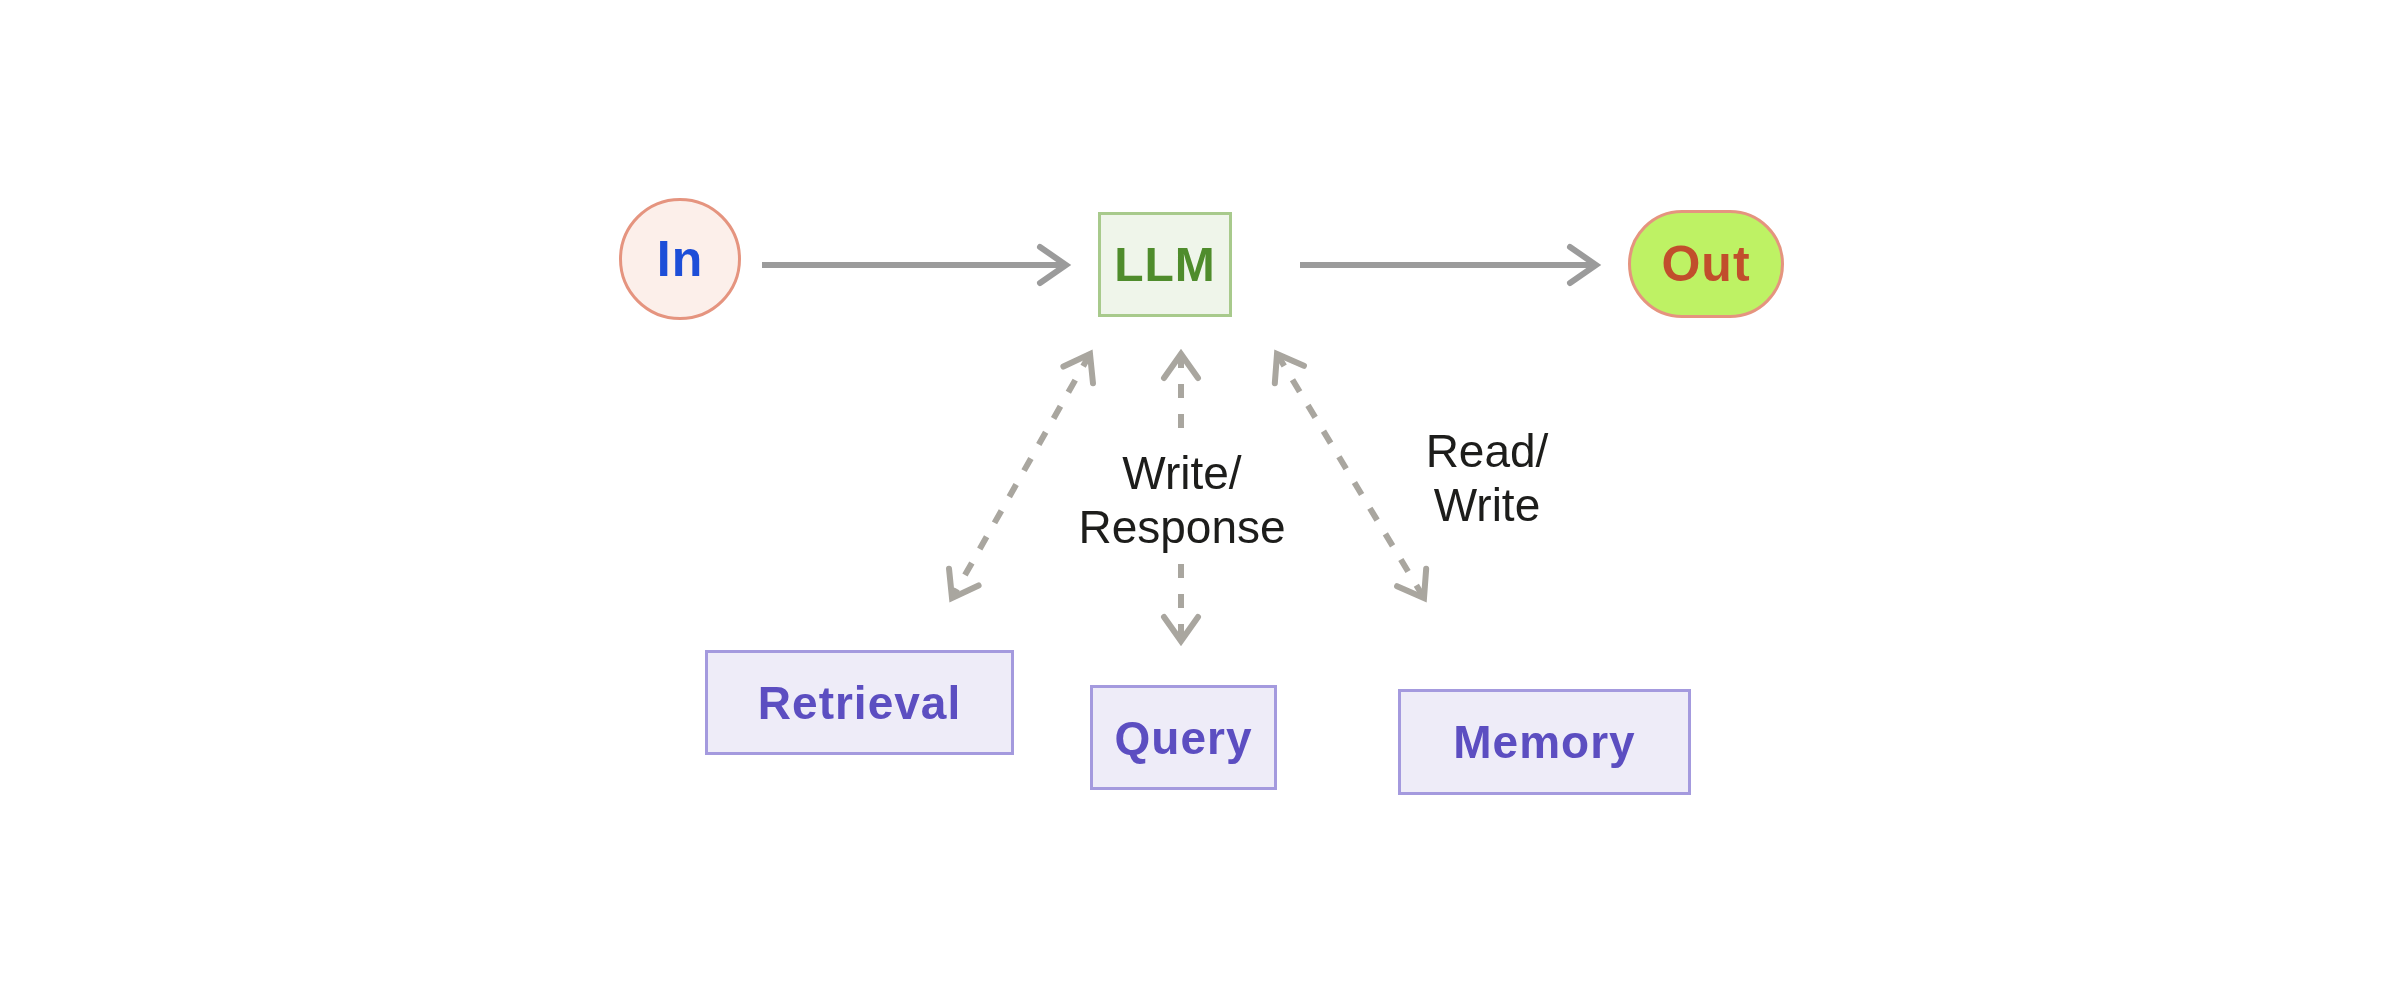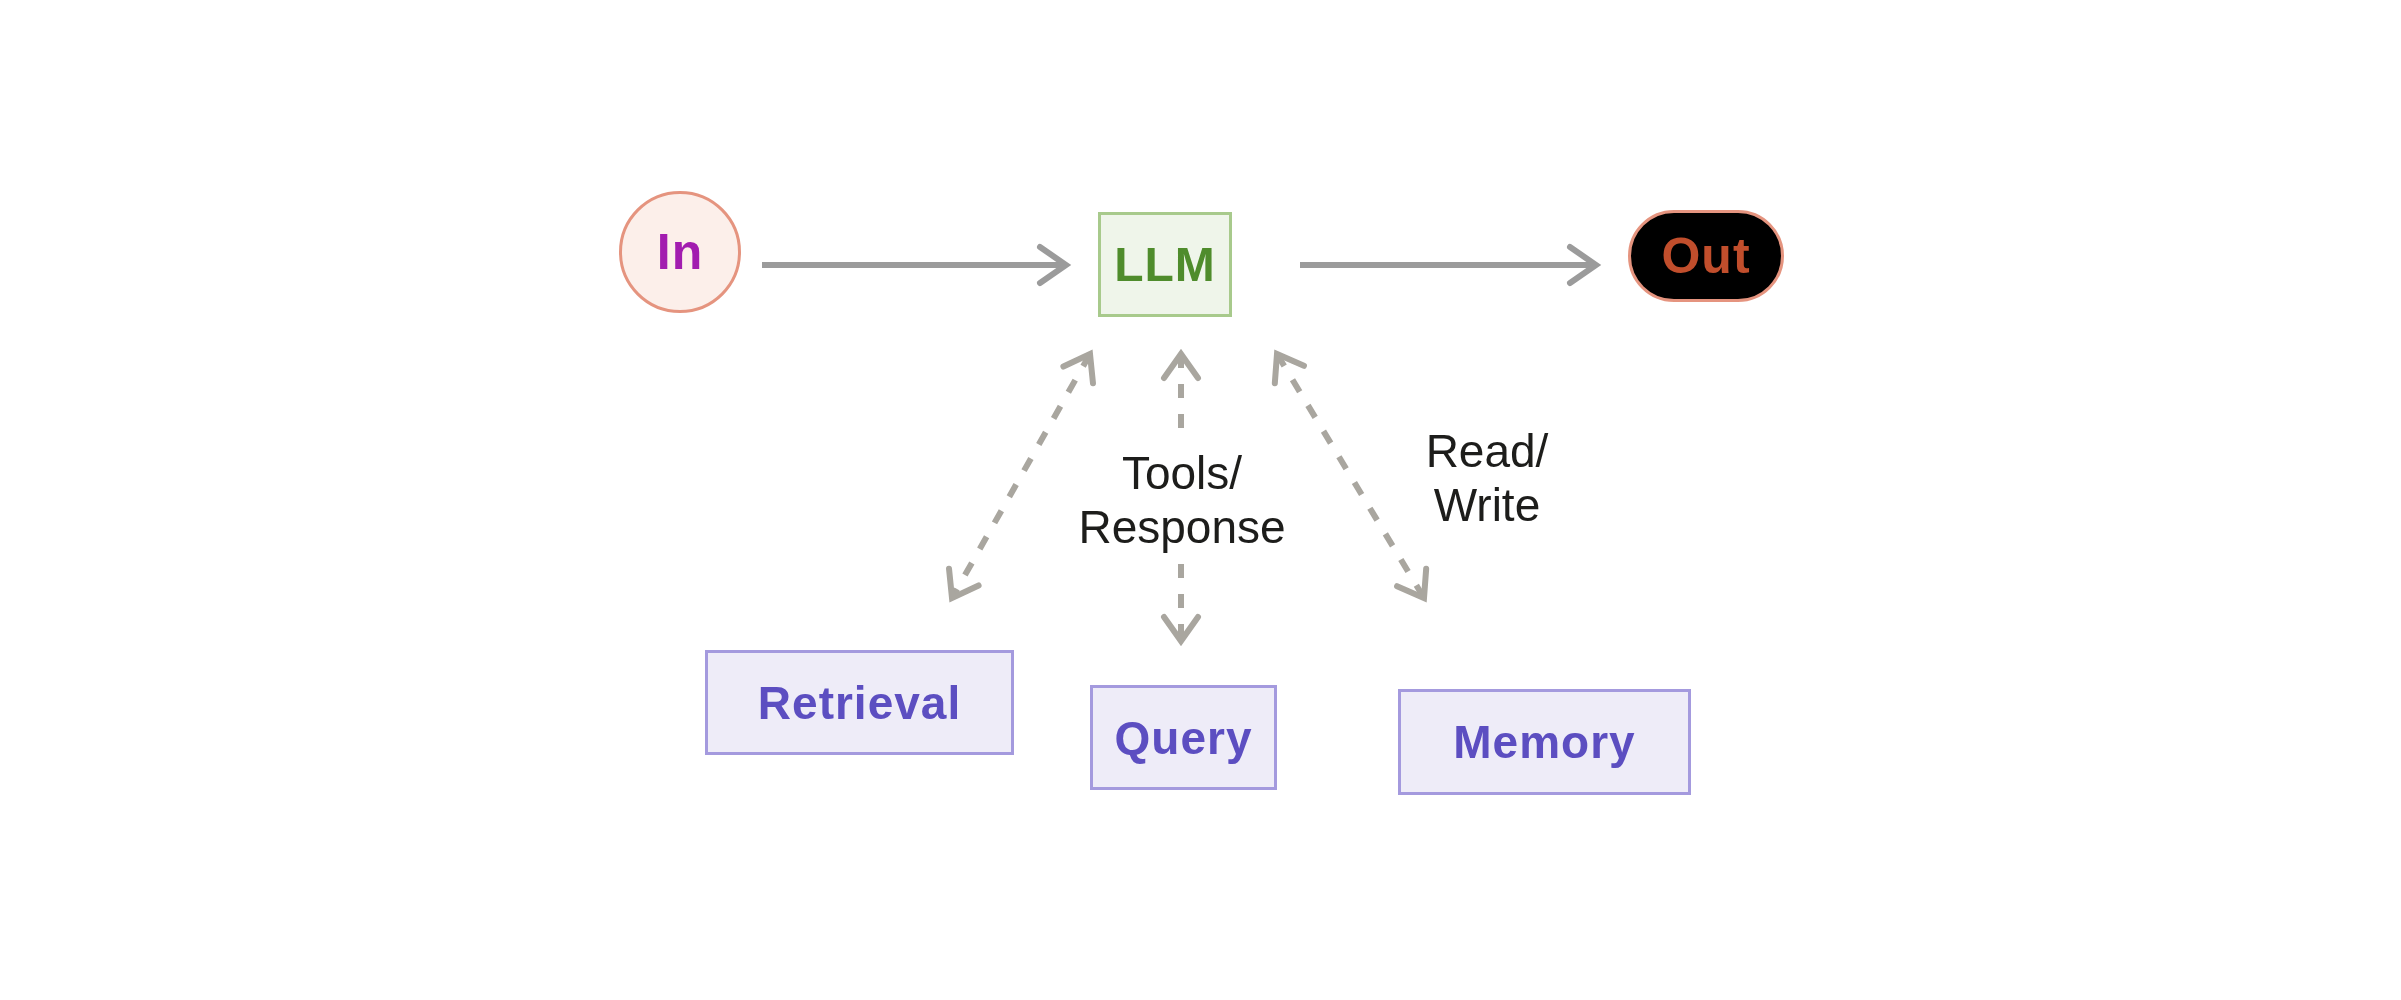--- a/index.html
+++ b/index.html
@@ -25,33 +25,33 @@
   .node {
     position: absolute;
     display: flex;
     align-items: center;
     justify-content: center;
     box-sizing: border-box;
     font-weight: bold;
     letter-spacing: 1px;
   }
   .node-in {
-    left: 619px; top: 191px;
+    left: 619px; top: 198px;
     width: 122px; height: 122px;
     border-radius: 50%;
     background: #fcefea;
     border: 3px solid #e5947f;
-    color: #a21caf;
+    color: #1d4ed8;
     font-size: 50px;
   }
   .node-out {
     left: 1628px; top: 210px;
-    width: 156px; height: 92px;
+    width: 156px; height: 108px;
     border-radius: 54px;
-    background: #000000;
+    background: #bef264;
     border: 3px solid #e5947f;
     color: #c14e2c;
     font-size: 50px;
   }
   .node-llm {
     left: 1098px; top: 212px;
     width: 134px; height: 105px;
     background: #eff5ea;
     border: 3px solid #a8ca8c;
     color: #4f8c2c;
@@ -130,21 +130,21 @@
   <div class="node node-module node-tools">
     <span>Query</span>
   </div>
 
   <div class="node node-module node-memory">
     <span>Memory</span>
   </div>
 
 
   <div class="edge-label label-call">
-    <span>Tools/</span>
+    <span>Write/</span>
     <span>Response</span>
   </div>
 
   <div class="edge-label label-read">
     <span>Read/</span>
     <span>Write</span>
   </div>
 
 </div>
 

